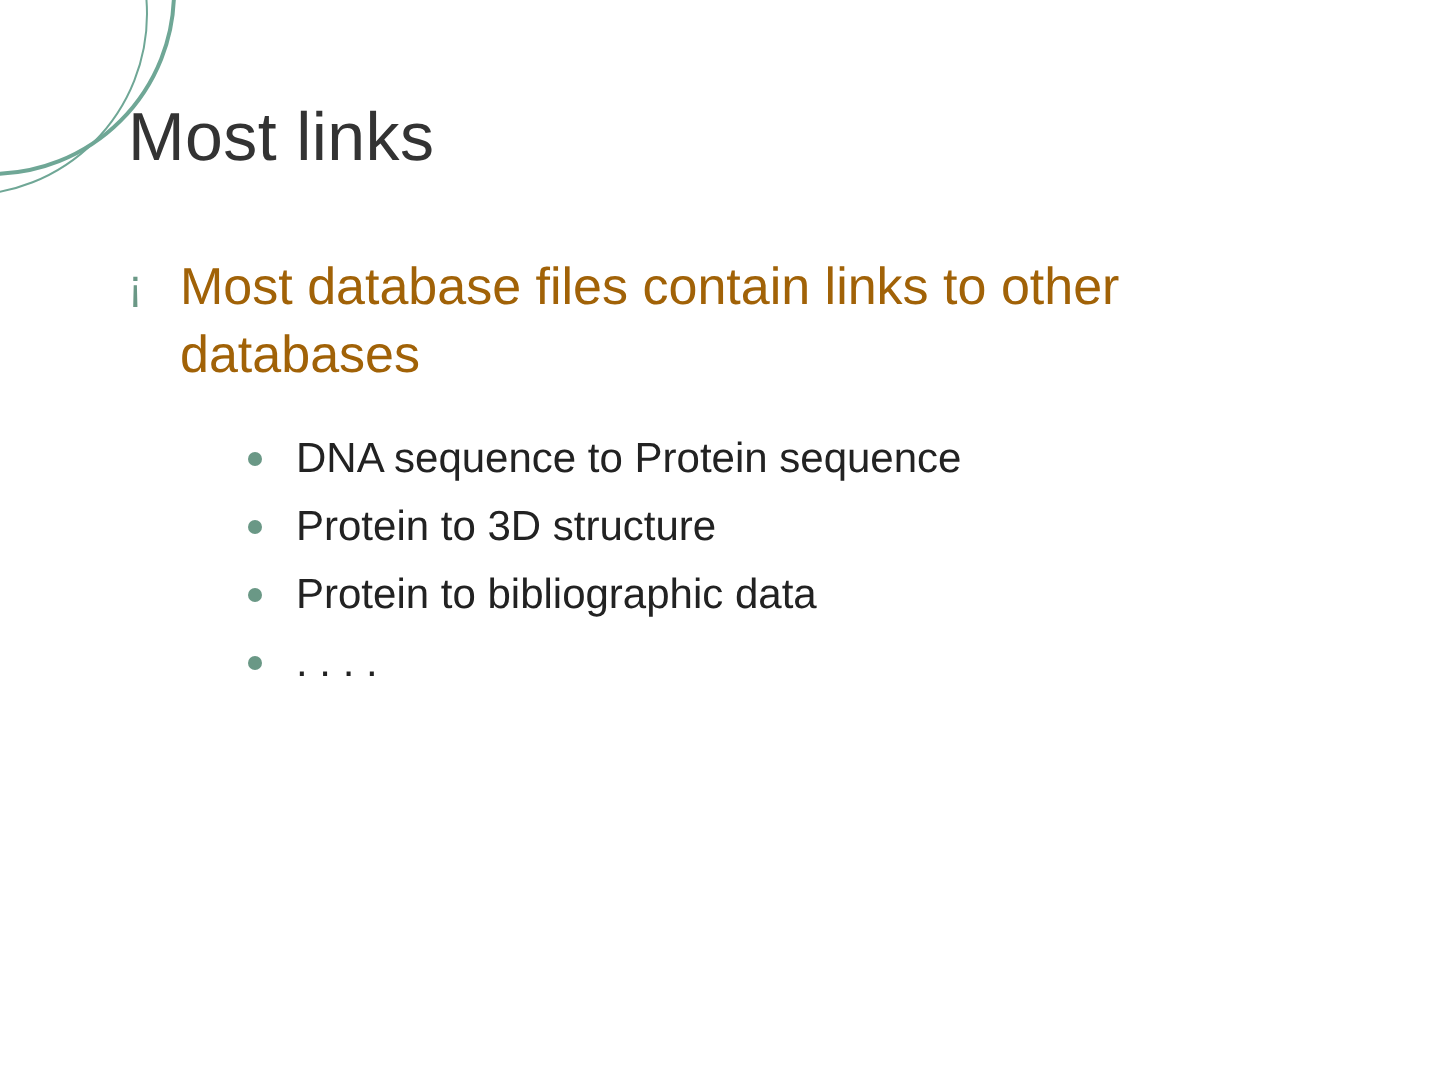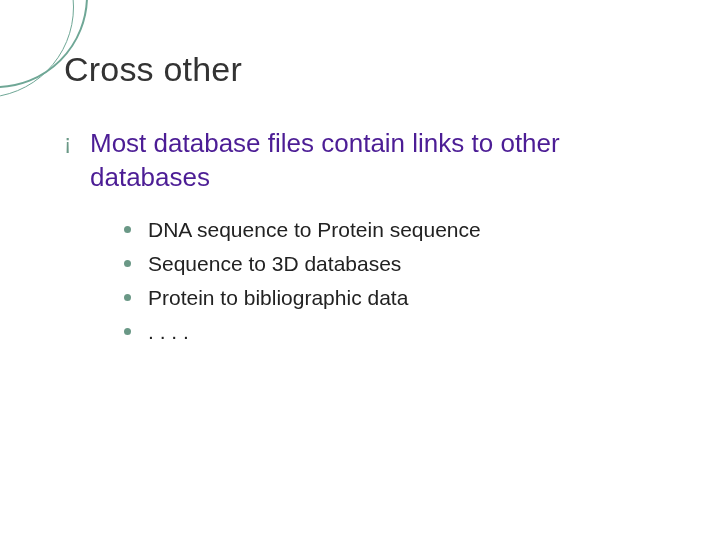--- a/index.html
+++ b/index.html
@@ -3,50 +3,50 @@
 <meta charset="utf-8">
 <style>
 html,body{margin:0;padding:0;width:720px;height:540px;background:#fff;font-family:Verdana,Geneva,sans-serif;color:#222;overflow:hidden}
 .slide{position:relative;width:720px;height:540px}
 .corner{position:absolute;left:-96px;top:-96px;width:180px;height:180px;border:2px solid #6fa796;border-radius:50%}
 .corner2{position:absolute;left:-108px;top:-84px;width:180px;height:180px;border:1px solid #6fa796;border-radius:50%}
 .title{position:absolute;left:64px;top:50px;font-size:34px;color:#333;letter-spacing:.2px}
 .body{position:absolute;left:64px;top:126px;right:40px}
 .l1{display:flex;align-items:flex-start;margin-bottom:14px}
 .l1 .bullet{color:#6a9886;font-size:22px;line-height:34px;width:26px;flex:0 0 26px}
-.l1 .text{font-size:26px;line-height:34px;color:#4c1d95}
+.l1 .text{font-size:26px;line-height:34px;color:#a16207}
 .sub{margin-left:60px;margin-top:22px}
 .l2{display:flex;align-items:flex-start;margin-bottom:6px}
 .l2 .dot{width:24px;flex:0 0 24px;display:flex;align-items:center;justify-content:flex-start}
 .l2 .dot span{display:inline-block;width:7px;height:7px;border-radius:50%;background:#6a9886;margin-top:10px}
 .l2 .text{font-size:21px;line-height:28px;color:#222}
 </style>
 </head>
 <body>
 <div class="slide">
   <div class="corner"></div>
   <div class="corner2"></div>
-  <div class="title">Cross other</div>
+  <div class="title">Most links</div>
   <div class="body">
     <div class="l1">
       <div class="bullet">¡</div>
       <div class="text">Most database files contain links to other databases</div>
     </div>
     <div class="sub">
       <div class="l2">
         <div class="dot">
             <span></span>
           </div>
         <div class="text">DNA sequence to Protein sequence</div>
       </div>
       <div class="l2">
         <div class="dot">
             <span></span>
           </div>
-        <div class="text">Sequence to 3D databases</div>
+        <div class="text">Protein to 3D structure</div>
       </div>
       <div class="l2">
         <div class="dot">
             <span></span>
           </div>
         <div class="text">Protein to bibliographic data</div>
       </div>
       <div class="l2">
         <div class="dot">
             <span></span>

